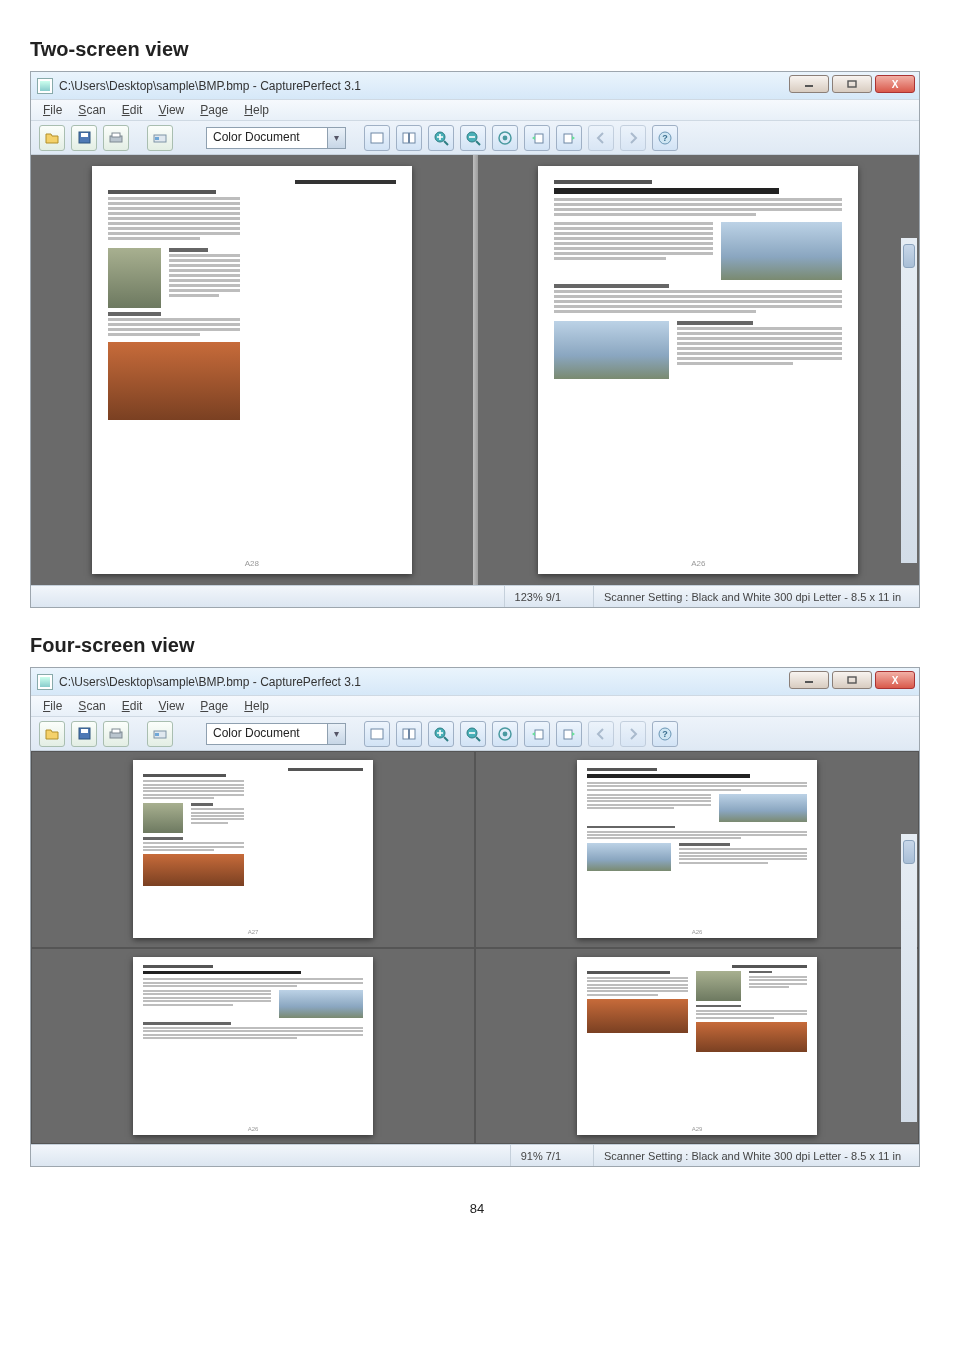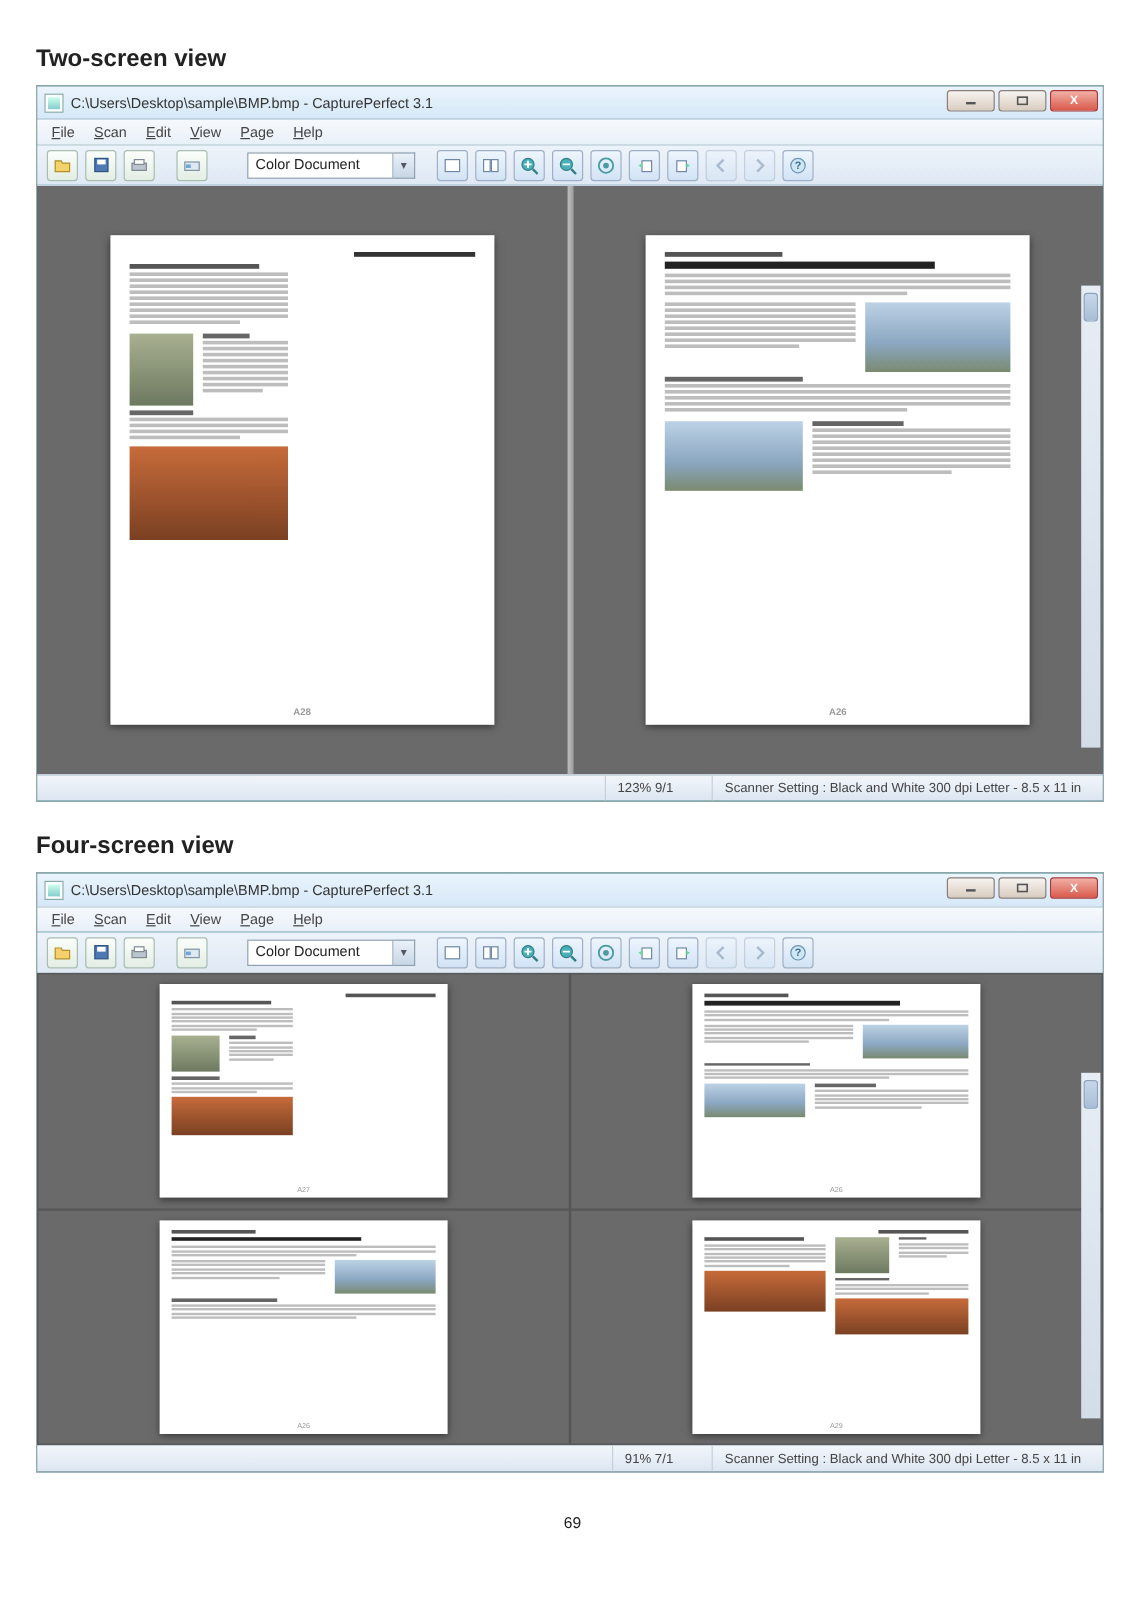--- a/index.html
+++ b/index.html
@@ -1,18 +1,18 @@
 <!DOCTYPE html>
 <html><head>
 <meta charset="utf-8">
 <style>
   * { box-sizing: border-box; margin: 0; padding: 0; }
   body { font-family: Arial, Helvetica, sans-serif; font-size: 13px; color: #222; background: #fff; width: 954px; margin: 0 auto; padding: 20px 30px; }
   h2.section { font-size: 20px; font-weight: 700; margin: 18px 0 10px; }
-  .appwin { width: 890px; border: 1px solid #9da6ae; background: #0f766e; position: relative; margin-bottom: 26px; }
+  .appwin { width: 890px; border: 1px solid #9da6ae; background: #be185d; position: relative; margin-bottom: 26px; }
   
   
   .titlebar { height: 27px; background: linear-gradient(#eaf4fc, #d6e8f8); display:flex; align-items:center; padding: 0 6px; position: relative; }
   .appicon { width:16px; height:16px; margin-right:6px; display:inline-block; background:#fff; border:1px solid #8aa; position:relative; }
   .appicon::after{content:"";position:absolute;left:2px;top:2px;width:10px;height:10px;background:linear-gradient(#cfe,#8cc);}
   .titlebar .title { font-size: 12px; color: #333; }
   .winctrl { position:absolute; right:4px; top:3px; display:flex; gap:3px; }
   .winbtn { width:40px; height:18px; border-radius:3px; border:1px solid #8b7f78; background:linear-gradient(#f8f4f0,#d8ccc0); display:flex; align-items:center; justify-content:center; font-size:10px; color:#444;}
   .winbtn.close{ background:linear-gradient(#f2b0a6,#d9594b); color:#fff; border-color:#a33; font-weight:700;}
   
@@ -27,21 +27,21 @@
   .tbtn.grayed{ opacity:.5; }
   .tbtn.blue{ border-color:#9fb0c5; background:linear-gradient(#eef5fd,#d2e3f5); }
   .tsep { width:6px; height:26px; }
   .dropdown { display:flex; align-items:center;padding-left:27px; }
   .dropdown .dlabel { background:#fff; border:1px solid #8fa0b0; height:22px; padding:2px 6px; font-size:12px; min-width:122px; }
   .dropdown .darrow { background:linear-gradient(#eaf1f8,#c7d6e6); border:1px solid #8fa0b0; border-left:none; height:22px; width:18px; display:flex; align-items:center; justify-content:center; font-size:10px; color:#556;}
   .tbtn svg{pointer-events:none;}
   
   
   .workspace { background:#6a6a6a; position:relative; }
-  .two .workspace { height: 490px; display:flex;font-weight:bold; }
+  .two .workspace { height: 430px; display:flex; }
   .four .workspace { height: 393px; display:grid; grid-template-columns:1fr 1fr; grid-template-rows:1fr 1fr; }
   .vdiv { width:5px; background:linear-gradient(90deg,#bfbfbf,#9d9d9d);}
   .pane { flex:1; display:flex; align-items:center; justify-content:center; overflow:hidden; }
   .four .pane{ border:1px solid #555; }
   
   
   .page { background:#fff; box-shadow:0 2px 6px rgba(0,0,0,.5); position:relative; overflow:hidden; }
   .two .page { width:320px; height:408px; }
   .four .page { width:240px; height:178px; }
   .page .p-inner{ padding:14px 16px; font-size:6px; color:#777; line-height:1.25; }
@@ -620,13 +620,13 @@
         <div class="thumb"></div>
       </div>
   </div>
 
   <div class="statusbar">
     <div class="cell">91%  7/1</div>
     <div class="cell">Scanner Setting :  Black and White  300 dpi  Letter - 8.5 x 11 in</div>
   </div>
 </div>
 
-<div class="pagenum-foot">69</div>
+<div class="pagenum-foot">84</div>
 
 </body></html>

